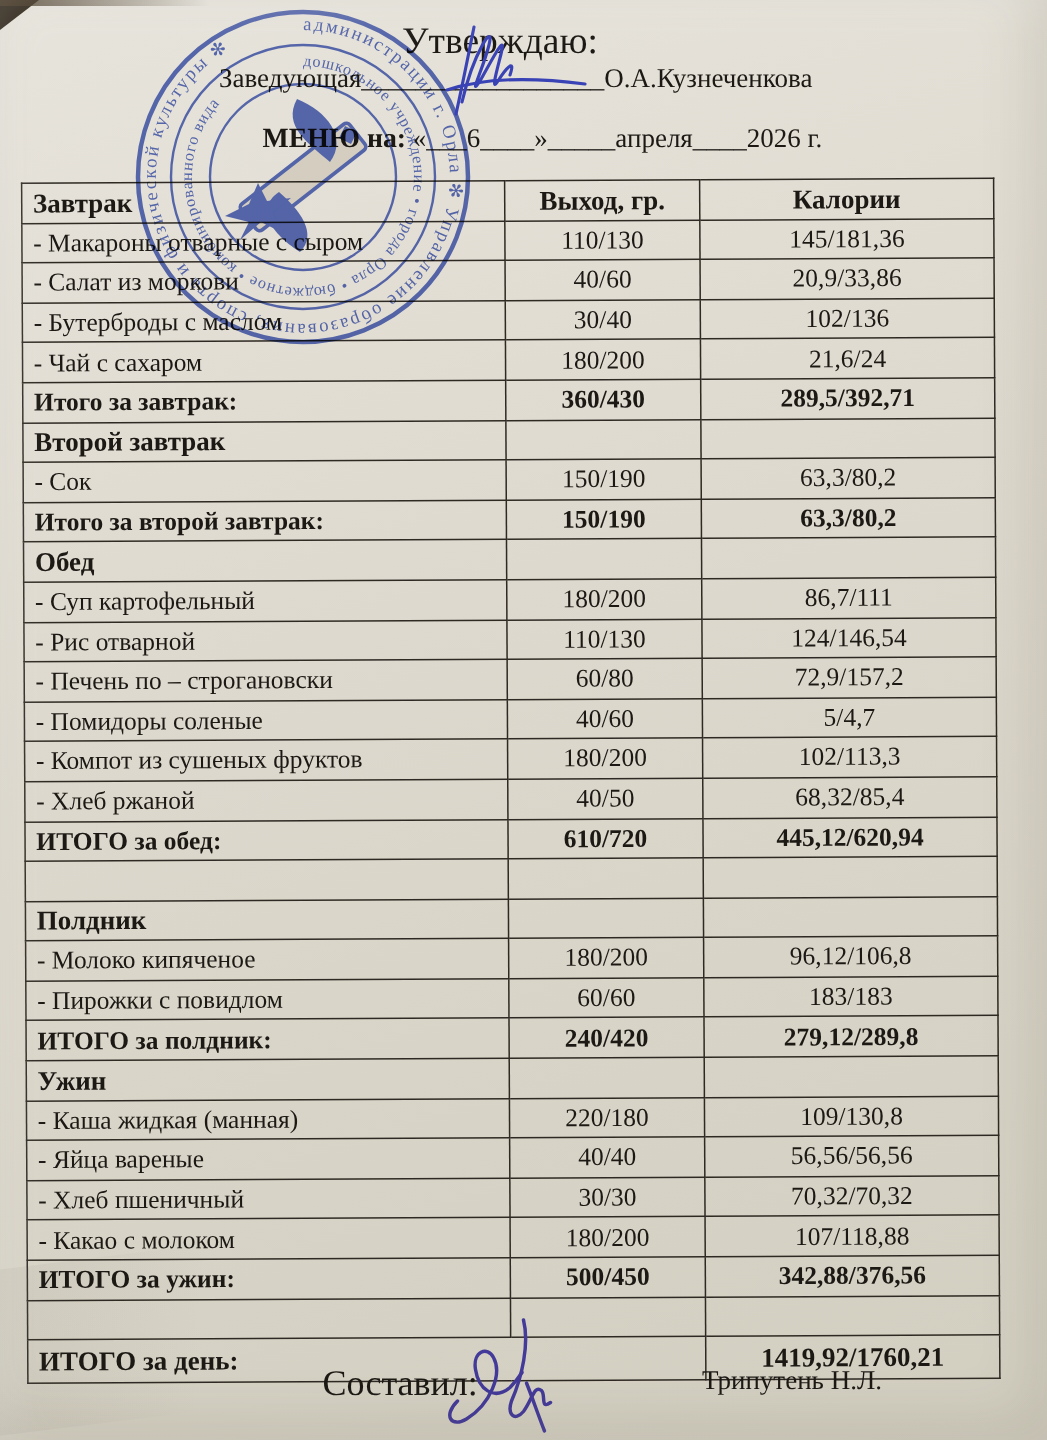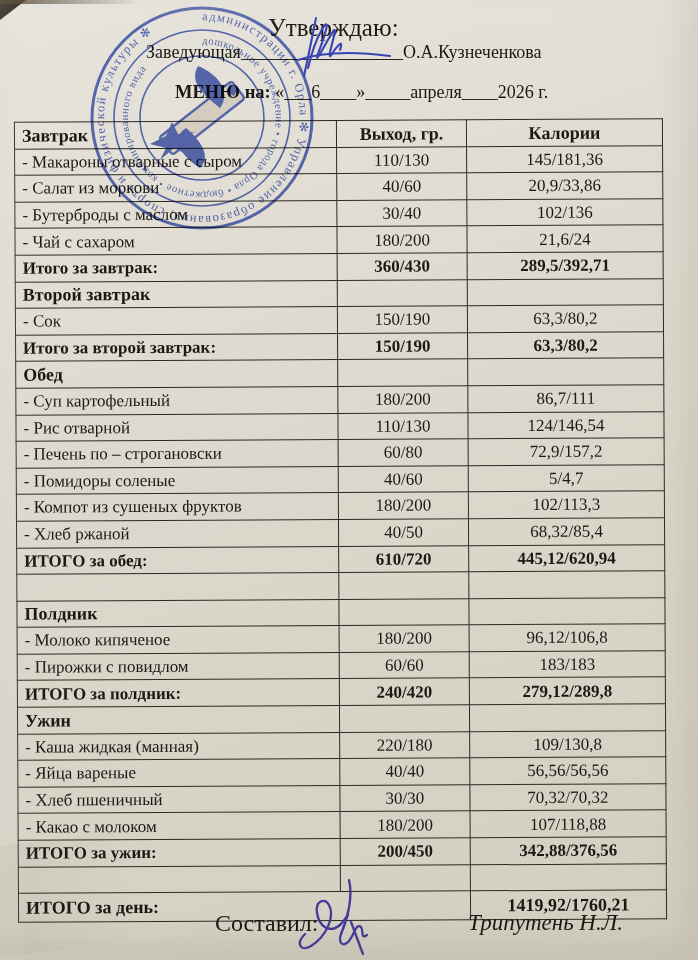--- a/index.html
+++ b/index.html
@@ -49,21 +49,21 @@
   
   .stamp{
     position:absolute;left:86px;top:2px;width:232px;height:232px;
     opacity:.82;mix-blend-mode:multiply;filter:blur(.3px);pointer-events:none;
   }
   
   .sig-top{position:absolute;left:286px;top:10px;width:110px;height:72px;pointer-events:none;}
   .sig-bottom{position:absolute;left:293px;top:874px;width:110px;height:82px;pointer-events:none;}
   
   .footer-label{position:absolute;left:215px;top:910px;font-size:24px;}
-  .footer-name{position:absolute;left:468px;top:910px;font-size:23px;font-style:italic;}
+  .footer-name{position:absolute;left:468px;top:910px;font-size:18px;}
 </style>
 </head>
 <body>
 
 <div class="corner-dark"></div>
 <div class="top-edge-strip"></div>
 <div class="crease"></div>
 
 <div class="approve">Утверждаю:</div>
 <div class="head-line">
@@ -211,21 +211,21 @@
           <td class="num">30/30</td>
           <td class="num">70,32/70,32</td>
         </tr>
         <tr class="r-item">
           <td class="label">- Какао с молоком</td>
           <td class="num">180/200</td>
           <td class="num">107/118,88</td>
         </tr>
         <tr class="r-total">
           <td class="label">ИТОГО за ужин:</td>
-          <td class="num">200/450</td>
+          <td class="num">500/450</td>
           <td class="num">342,88/376,56</td>
         </tr>
         <tr class="r-empty">
           <td class="label"></td>
           <td class="num"></td>
           <td class="num"></td>
         </tr>
         <tr class="r-grandtotal">
           <td class="label" colspan="2">ИТОГО за день:</td>
           <td class="num">1419,92/1760,21</td>

